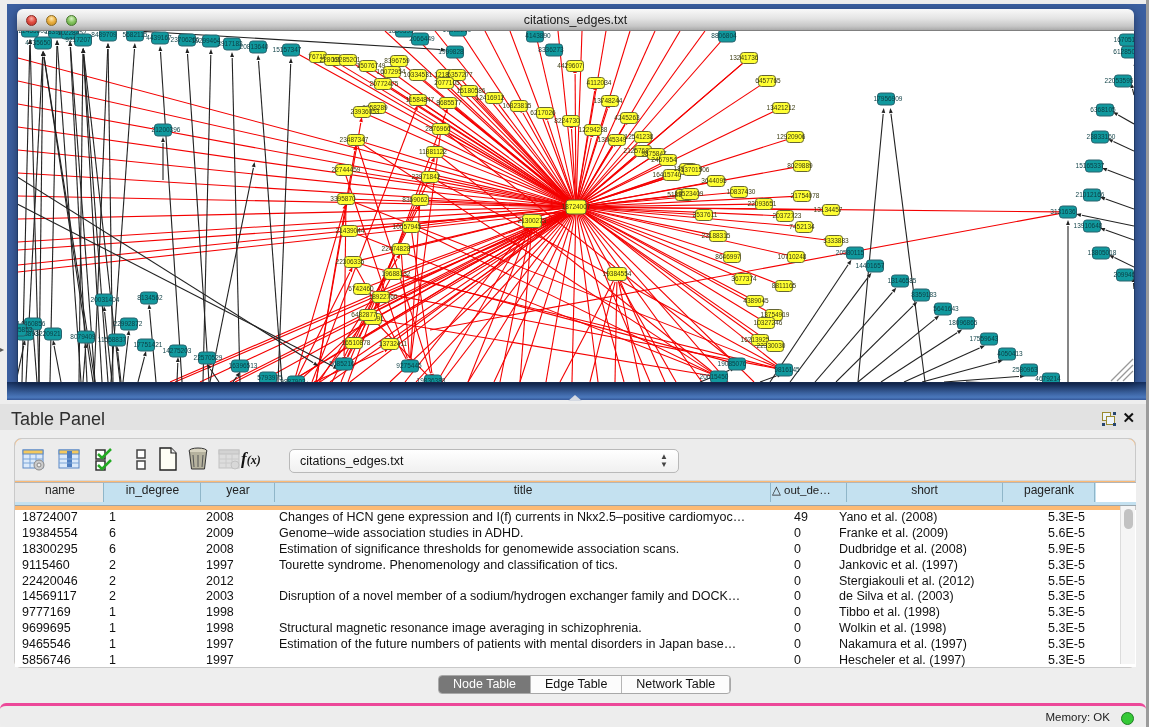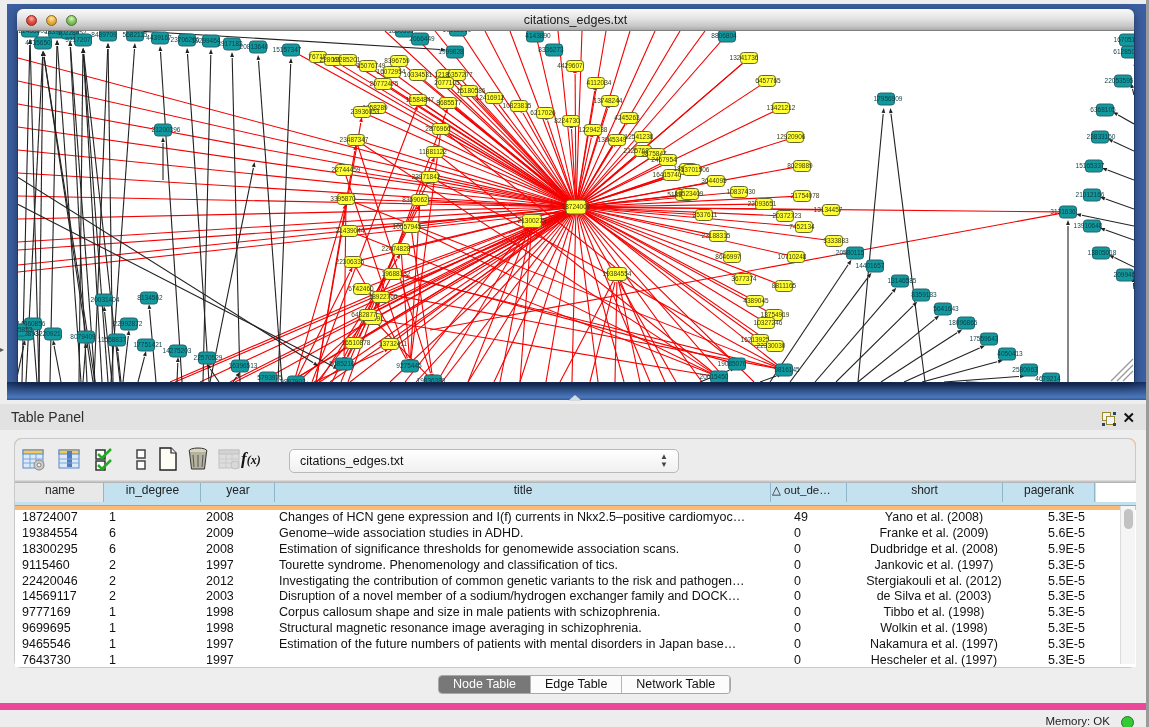--- a/index.html
+++ b/index.html
@@ -14,45 +14,45 @@
   background:linear-gradient(#f9f9f9,#e4e4e4 45%,#c6c6c6 82%,#aaaaaa 100%);
   border-bottom:1px solid #808080; }
 .title { position:absolute; width:100%; text-align:center; top:4px;
   font-size:12.5px; color:#1a1a1a; }
 .tl { position:absolute; top:6px; width:11px; height:11px; border-radius:50%; }
 .tl.r { left:9px; background:radial-gradient(circle at 50% 30%, #f9b0a8 0%, #e04b3f 50%, #b5362c 100%); border:1px solid #8e2620;}
 .tl.y { left:29px; background:radial-gradient(circle at 50% 30%, #ffeab2 0%, #e9ad3c 50%, #c08b28 100%); border:1px solid #8e6a1e;}
 .tl.g { left:49px; background:radial-gradient(circle at 50% 30%, #d8f2c6 0%, #84c35e 50%, #5b9e3c 100%); border:1px solid #47762e;}
 .panel { position:absolute; left:0; top:400px; width:1146px; height:327px; background:#eeeeee; }
 .phead { position:absolute; left:0; top:4px; width:100%; height:26px; background:#e2e2e2; }
-.phead .t { position:absolute; left:11px; top:5px; font-size:14px; color:#2e2e2e; }
+.phead .t { position:absolute; left:11px; top:5px; font-size:18px; color:#2e2e2e; }
 .ptool { position:absolute; left:14px; top:38px; width:1122px; height:230px;
   background:#fdba74; border:1px solid #c9c9c9; border-radius:7px; }
 .toolrow { position:absolute; left:0px; top:0px; width:100%; height:42px; background:#ececec;
   border-radius:7px 7px 0 0; border-bottom:1px solid #d8d8d8;}
 .combo { position:absolute; left:274px; top:10px; width:390px; height:24px; background:linear-gradient(#ffffff,#f0f0f0);
   border:1px solid #b9b9b9; border-radius:5px; font-size:12.5px; color:#111; padding:4px 0 0 10px; }
 .combo .arr { position:absolute; right:10px; top:3px; font-size:8px; color:#444; line-height:8px; }
 .thead { position:absolute; left:0px; top:43px; width:1121px; height:24px; background:#c4e1f0;
   border-top:1px solid #b5b5b5; border-bottom:1px solid #9aa6ad; font-size:12px; color:#222; }
 .thead div { position:absolute; top:0; text-align:center; border-right:1px solid #8fb6c9; height:19px; white-space:nowrap; overflow:hidden; }
 .tbody { position:absolute; left:0px; top:71px; width:1121px; height:157px; background:#ffffff; overflow:hidden;
   font-size:12.5px; color:#111; }
 .trow { position:relative; height:15.9px; white-space:nowrap; }
 .trow div { position:absolute; top:0; overflow:hidden; }
 .c0 { left:7px; width:85px; } .c1 { left:94px; width:90px; } .c2 { left:191px; width:68px; }
 .c3 { left:264px; width:490px; } .c4 { left:779px; width:52px; }
-.c5 { left:841px; width:156px; text-align:center; } .c6 { left:991px; width:88px;margin-left:42px; }
+.c5 { left:824px; width:156px; } .c6 { left:991px; width:88px;margin-left:42px; }
 .vscroll { position:absolute; right:0px; top:67px; width:15px; height:158px; background:#f5f5f5; border-left:1px solid #dcdcdc; }
 .vthumb { position:absolute; left:2.5px; top:3px; width:9px; height:20px; background:#c2c2c2; border-radius:5px; }
 .tabs { position:absolute; left:438px; top:275px; height:19px; display:flex;
   font-size:12.5px; border:1px solid #a8a8a8; border-radius:4px; overflow:hidden; background:#fcfcfc; }
 .tabs div { padding:1px 14px 0 14px; border-right:1px solid #b5b5b5; color:#111; }
 .tabs .sel { background:#787878; color:#fff; }
-.status { position:absolute; left:0; bottom:0; width:1146px; height:24px; background:#ededed; border-top:7px solid #ec4899; }
+.status { position:absolute; left:0; bottom:0; width:1146px; height:24px; background:#ededed; border-top:3px solid #ec4899;border-radius:6px; }
 .status .m { position:absolute; right:36px; top:5px; font-size:11.5px; color:#222; }
 .status .dot { position:absolute; right:12px; top:6px; width:13px; height:13px; border-radius:50%;
   background:#35c937; border:1.5px solid #1e7c22; }
 .rstrip { position:absolute; right:0; top:0; width:3px; height:727px; background:#9b9b9b; }
 .lmark { position:absolute; left:0px; top:345px; font-size:8px; color:#555; }
 .floaticon { position:absolute; right:30px; top:12px; width:14px; height:14px; }
 .xicon { position:absolute; right:11px; top:9px; font-size:15px; font-weight:bold; color:#111; }
 </style></head><body>
 <div class="desktop"></div>
 <div class="deskband"></div>
@@ -917,39 +917,37 @@
           <div class="c2">1997</div>
           <div class="c3">Tourette syndrome. Phenomenology and classification of tics.</div>
           <div class="c4">0</div>
           <div class="c5">Jankovic et al. (1997)</div>
           <div class="c6">5.3E-5</div>
         </div>
         <div class="trow">
           <div class="c0">22420046</div>
           <div class="c1">2</div>
           <div class="c2">2012</div>
-          <div class="c3">Investigating the contribution of common genetic variants to the risk and pathogen…</div>
           <div class="c4">0</div>
           <div class="c5">Stergiakouli et al. (2012)</div>
           <div class="c6">5.5E-5</div>
         </div>
         <div class="trow">
           <div class="c0">14569117</div>
           <div class="c1">2</div>
           <div class="c2">2003</div>
           <div class="c3">Disruption of a novel member of a sodium/hydrogen exchanger family and DOCK…</div>
           <div class="c4">0</div>
           <div class="c5">de Silva et al. (2003)</div>
           <div class="c6">5.3E-5</div>
         </div>
         <div class="trow">
           <div class="c0">9777169</div>
           <div class="c1">1</div>
           <div class="c2">1998</div>
-          <div class="c3">Corpus callosum shape and size in male patients with schizophrenia.</div>
           <div class="c4">0</div>
           <div class="c5">Tibbo et al. (1998)</div>
           <div class="c6">5.3E-5</div>
         </div>
         <div class="trow">
           <div class="c0">9699695</div>
           <div class="c1">1</div>
           <div class="c2">1998</div>
           <div class="c3">Structural magnetic resonance image averaging in schizophrenia.</div>
           <div class="c4">0</div>
@@ -959,21 +957,21 @@
         <div class="trow">
           <div class="c0">9465546</div>
           <div class="c1">1</div>
           <div class="c2">1997</div>
           <div class="c3">Estimation of the future numbers of patients with mental disorders in Japan base…</div>
           <div class="c4">0</div>
           <div class="c5">Nakamura et al. (1997)</div>
           <div class="c6">5.3E-5</div>
         </div>
         <div class="trow">
-          <div class="c0">7643730</div>
+          <div class="c0">5856746</div>
           <div class="c1">1</div>
           <div class="c2">1997</div>
           <div class="c4">0</div>
           <div class="c5">Hescheler et al. (1997)</div>
           <div class="c6">5.3E-5</div>
         </div>
     </div>
     <div class="vscroll">
         <div class="vthumb"></div>
       </div>

